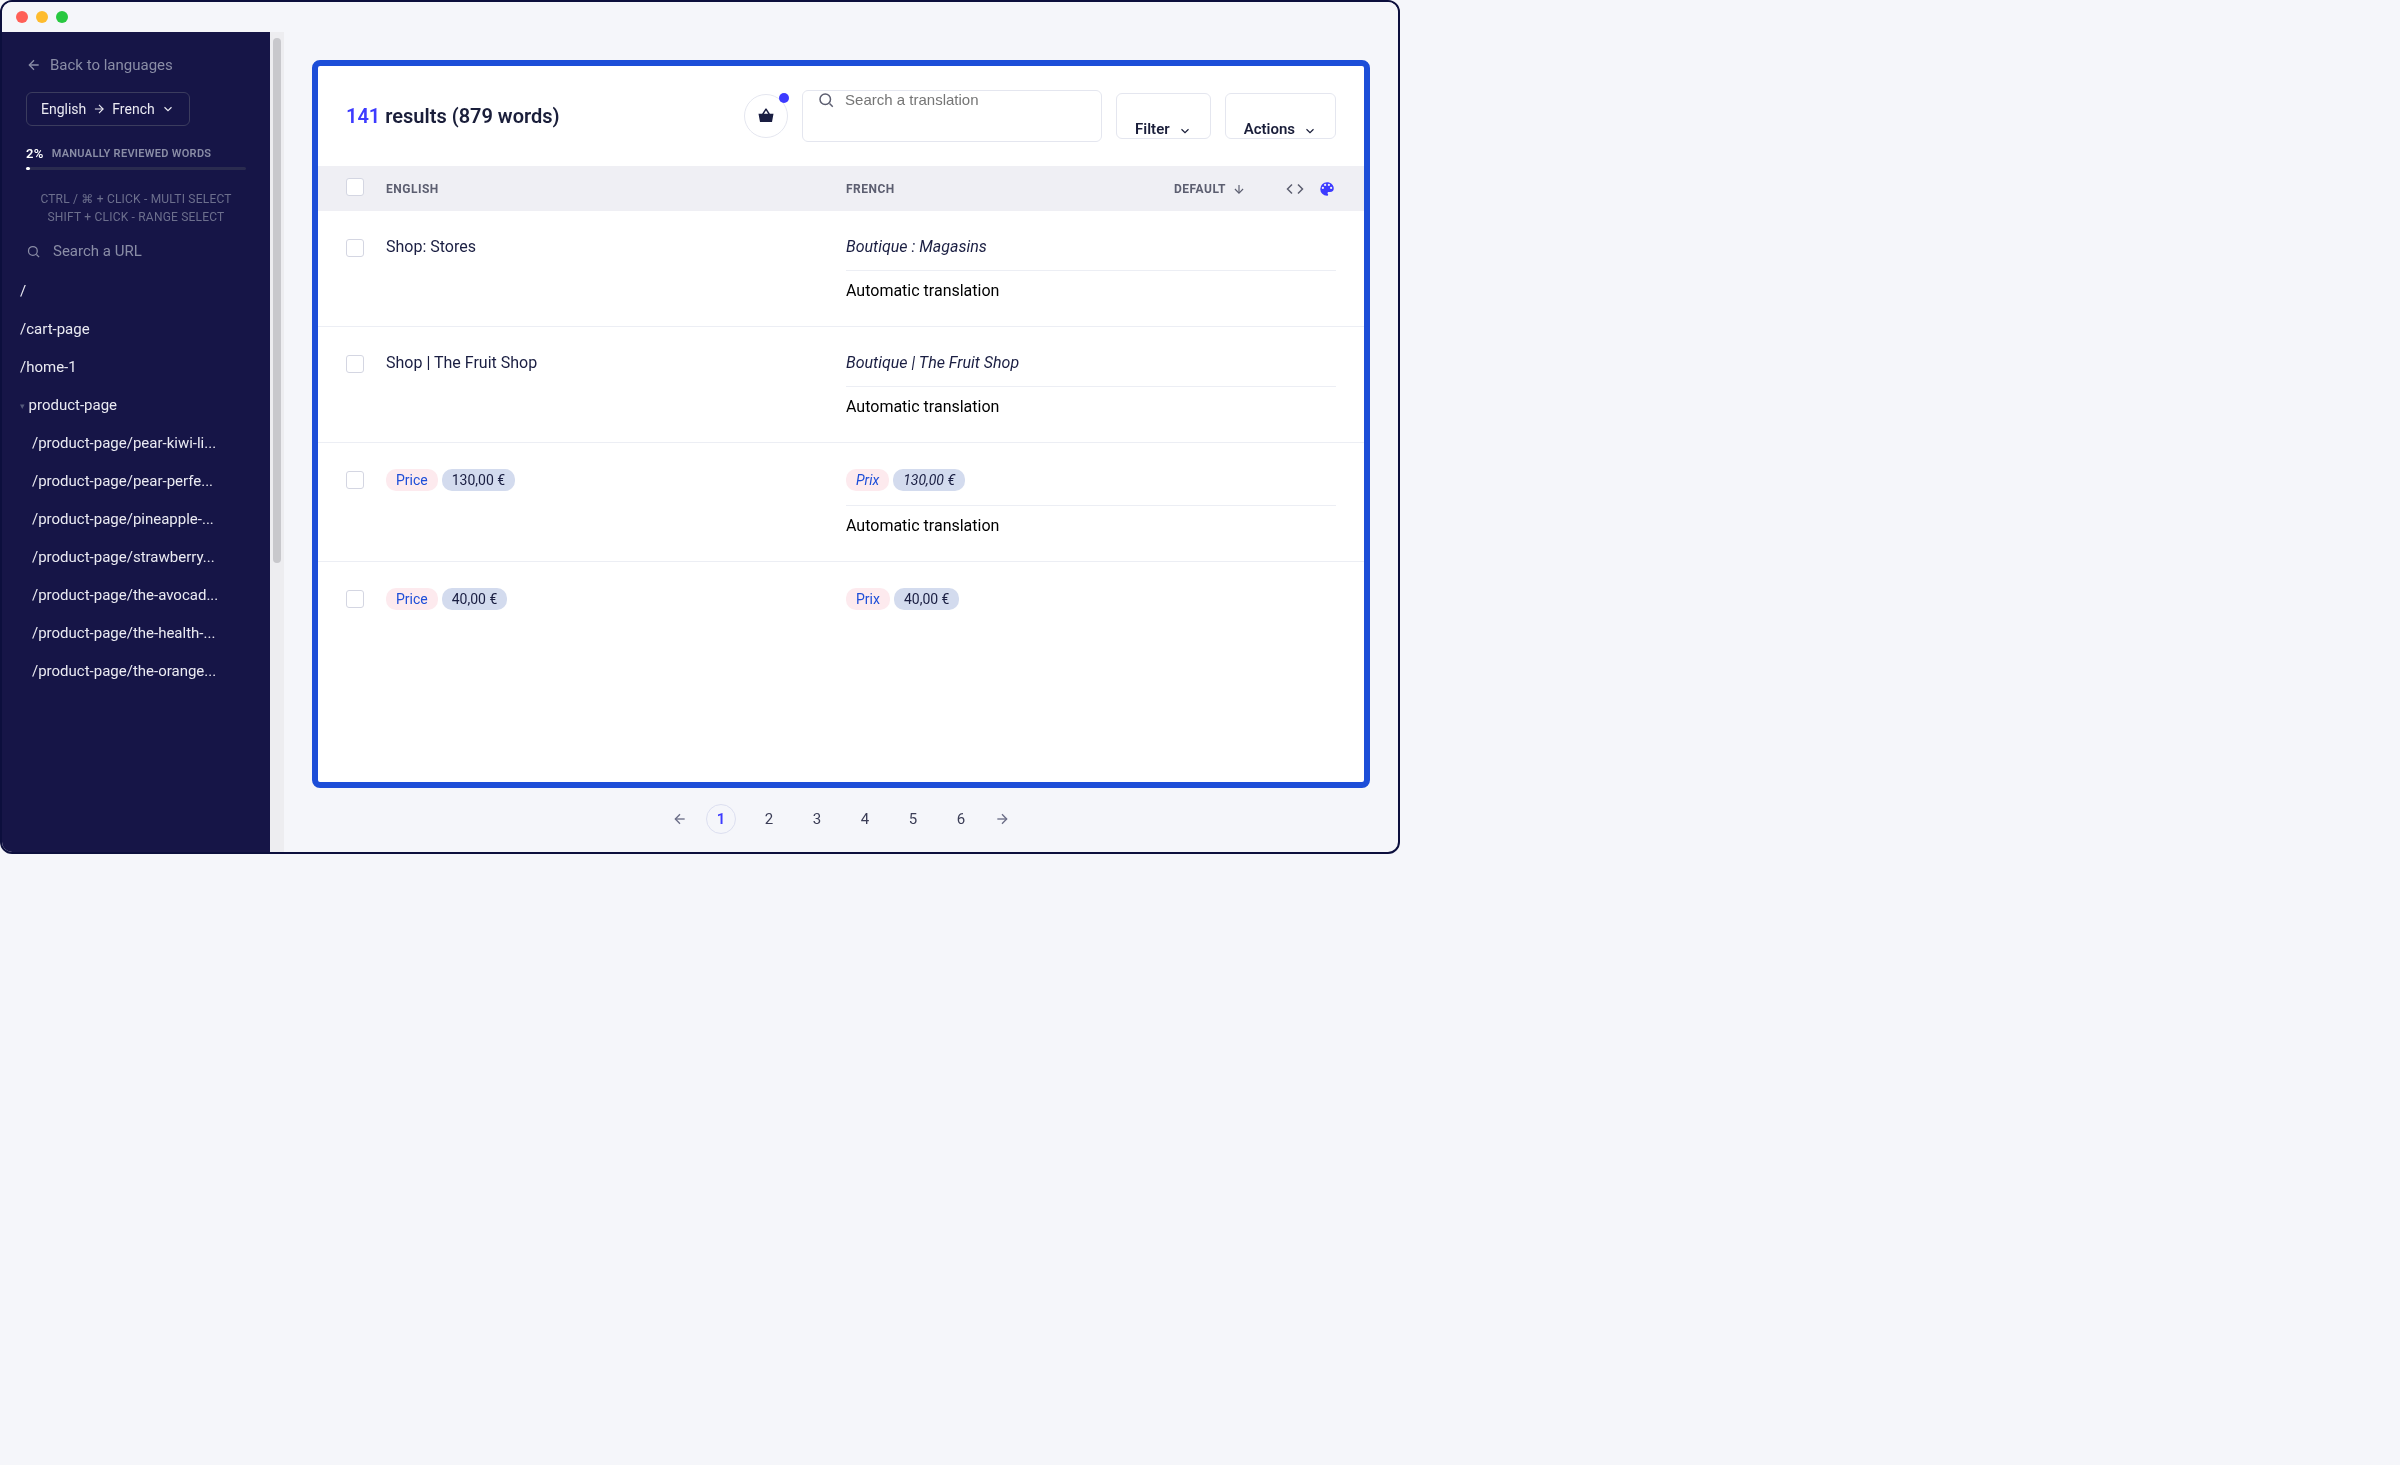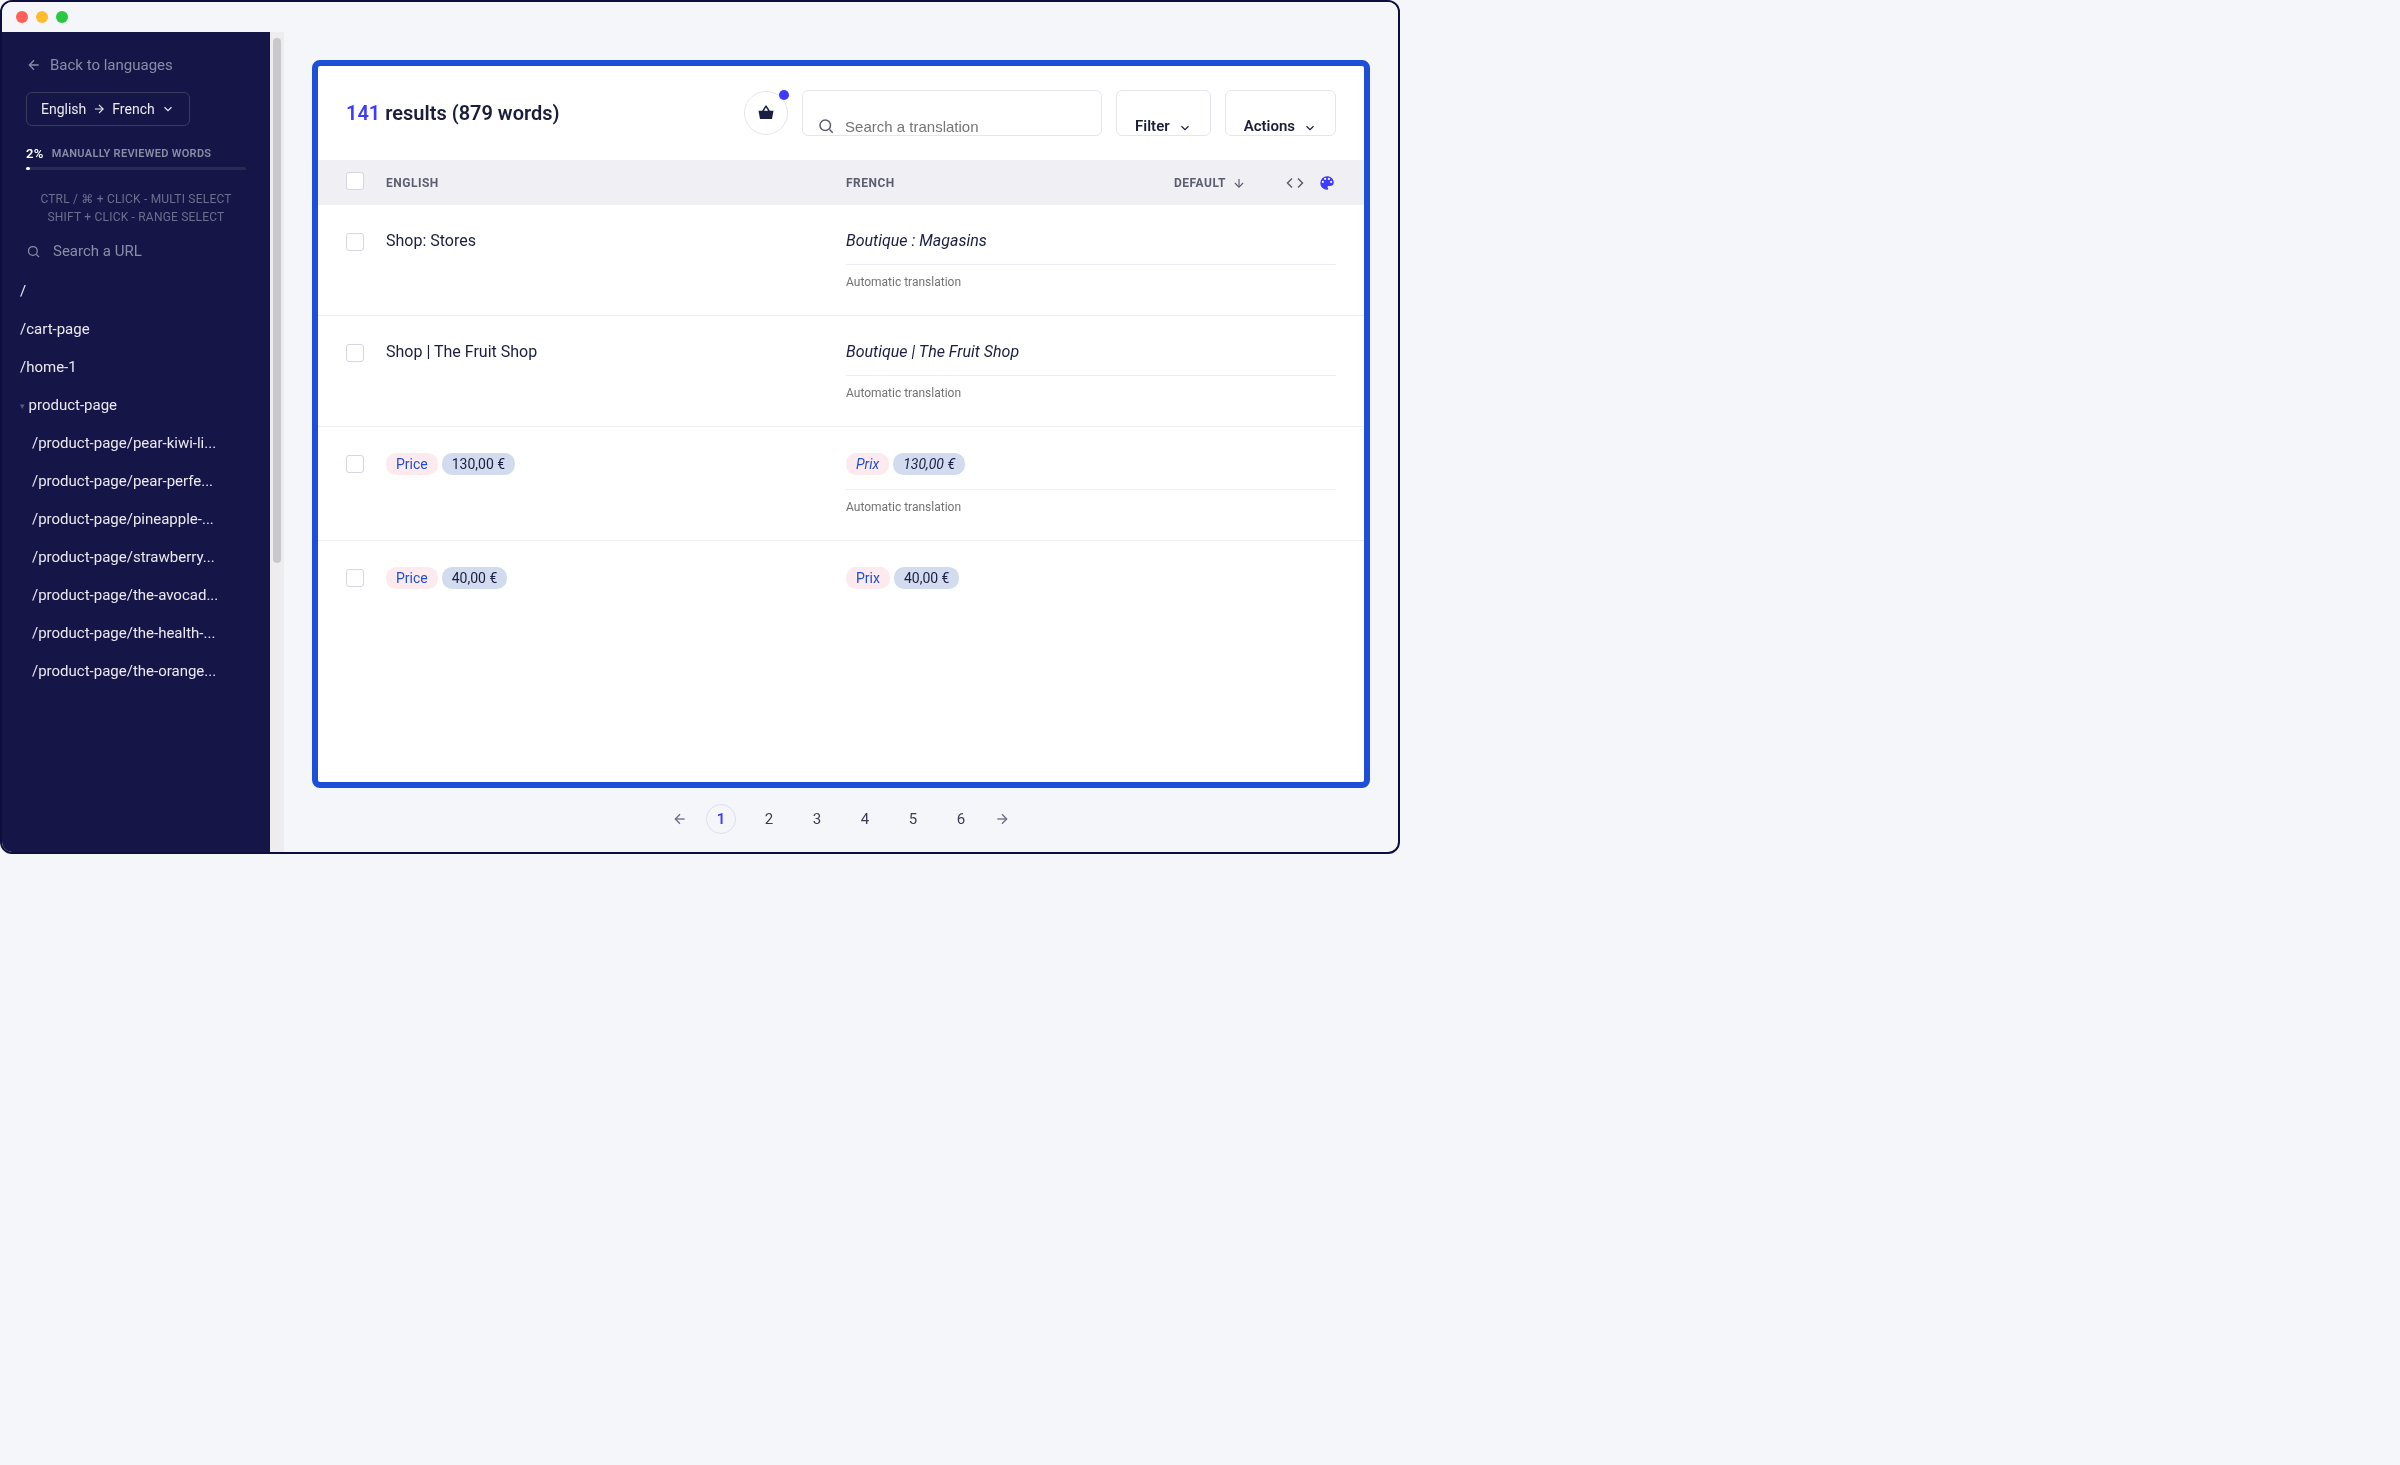--- a/index.html
+++ b/index.html
@@ -76,39 +76,39 @@
 .scroll-thumb { position:absolute; left:3px; right:3px; top:6px; height:64%; background:#c8c8cc; border-radius:4px; }
 
 .main { flex:1; display:flex; flex-direction:column; padding:28px 28px 0 28px; min-width:0; }
 .panel { background:#fff; border:6px solid #1d4ed8; border-radius:8px; flex:1; display:flex; flex-direction:column; min-height:0; }
 .panel-header { display:flex; align-items:center; gap:14px; padding:24px 28px; }
 .results-text { font-size:20px; font-weight:600; color:#1a1e3a; }
 .results-text .count { color:#3d3bff; }
 .spacer { flex:1; }
 .basket-btn { width:44px; height:44px; border-radius:50%; border:1px solid #e4e6ef; display:flex; align-items:center; justify-content:center; position:relative; }
 .basket-btn .notif { position:absolute; top:-2px; right:-2px; width:10px; height:10px; background:#3d3bff; border-radius:50%; }
-.search-box { flex:0 0 300px; height:46px; border:1px solid #e4e6ef; border-radius:6px; display:flex; align-items:flex-end; padding:0 14px; gap:10px; color:#8a8da6; }
+.search-box { flex:0 0 300px; height:52px; border:1px solid #e4e6ef; border-radius:6px; display:flex; align-items:flex-start; padding:0 14px; gap:10px; color:#8a8da6; }
 .search-box input { border:none; outline:none; font-size:15px; flex:1; color:#1a1e3a; background:transparent; }
 .hdr-btn { height:46px; border:1px solid #e4e6ef; border-radius:6px; padding:0 18px; display:flex; align-items:flex-end; gap:8px; font-size:15px; font-weight:600; color:#1a1e3a; }
 
 .table-head { background:#efeff4; display:flex; align-items:center; padding:12px 28px; font-size:12px; font-weight:700; letter-spacing:.5px; color:#5c5e70; }
 .th-check { width:40px; }
 .th-en { flex:0 0 460px; }
 .th-fr { flex:1; }
 .th-def { display:flex; align-items:center; gap:6px; width:120px; justify-content:flex-end;text-align:right; }
 .th-icons { width:90px; display:flex; gap:14px; justify-content:flex-end; align-items:center; }
 .checkbox { width:18px; height:18px; border:1.5px solid #d4d6e2; border-radius:3px; background:#fff; display:inline-block; }
 
 .rows { flex:1; overflow:auto; }
 .row { display:flex; padding:26px 28px; border-bottom:1px solid #eceef4; align-items:flex-start; }
 .col-check { width:40px; padding-top:2px; }
 .col-en { flex:0 0 460px; font-size:16px; color:#1a1e42; }
 .col-fr { flex:1; font-size:16px; color:#1a1e42; }
 .fr-text { padding-bottom:14px; border-bottom:1px solid #eceef4; margin-bottom:10px;font-style:italic; }
-.auto-label { font-size:12px; color:#737373; }
+.auto-label { font-size:16px; color:#000000; }
 .pill { display:inline-block; padding:3px 10px; border-radius:10px; font-size:14px; }
 .pill-pink { background:#fdeaee; color:#1d4ed8; }
 .pill-blue { background:#d3dbee; color:#1a1e42; }
 
 .pagination { display:flex; align-items:center; justify-content:center; gap:18px; padding:16px 0 18px; font-size:15px; color:#3b3d56; }
 .page-btn { width:30px; height:30px; display:flex; align-items:center; justify-content:center; border-radius:50%; }
 .page-btn.active { border:1px solid #dcdff0; color:#3d3bff; font-weight:600; }
 .page-nav { color:#6a6d86; }
 
 svg { display:block; }

